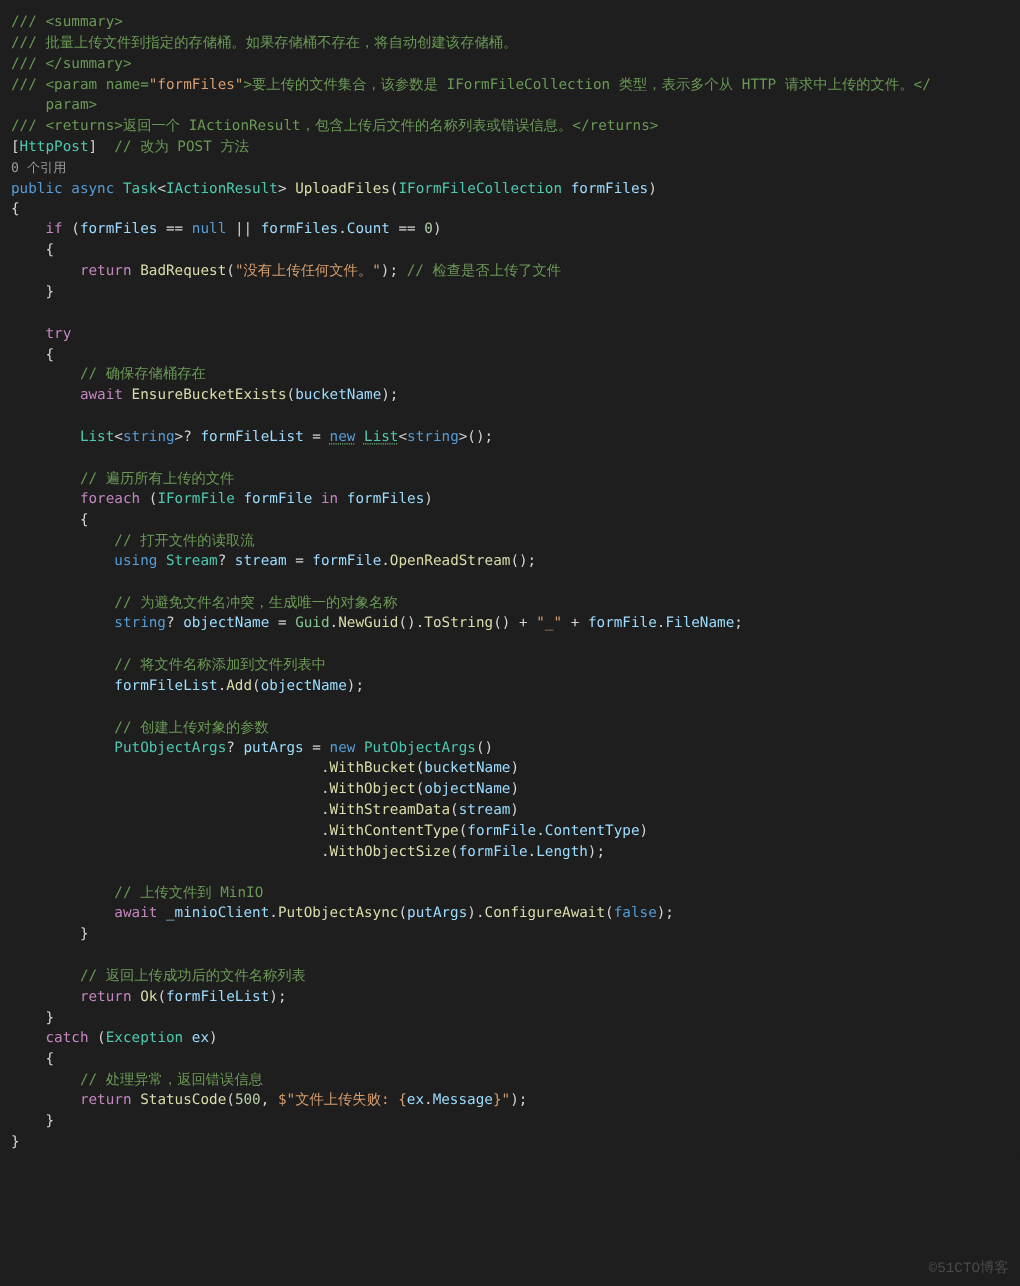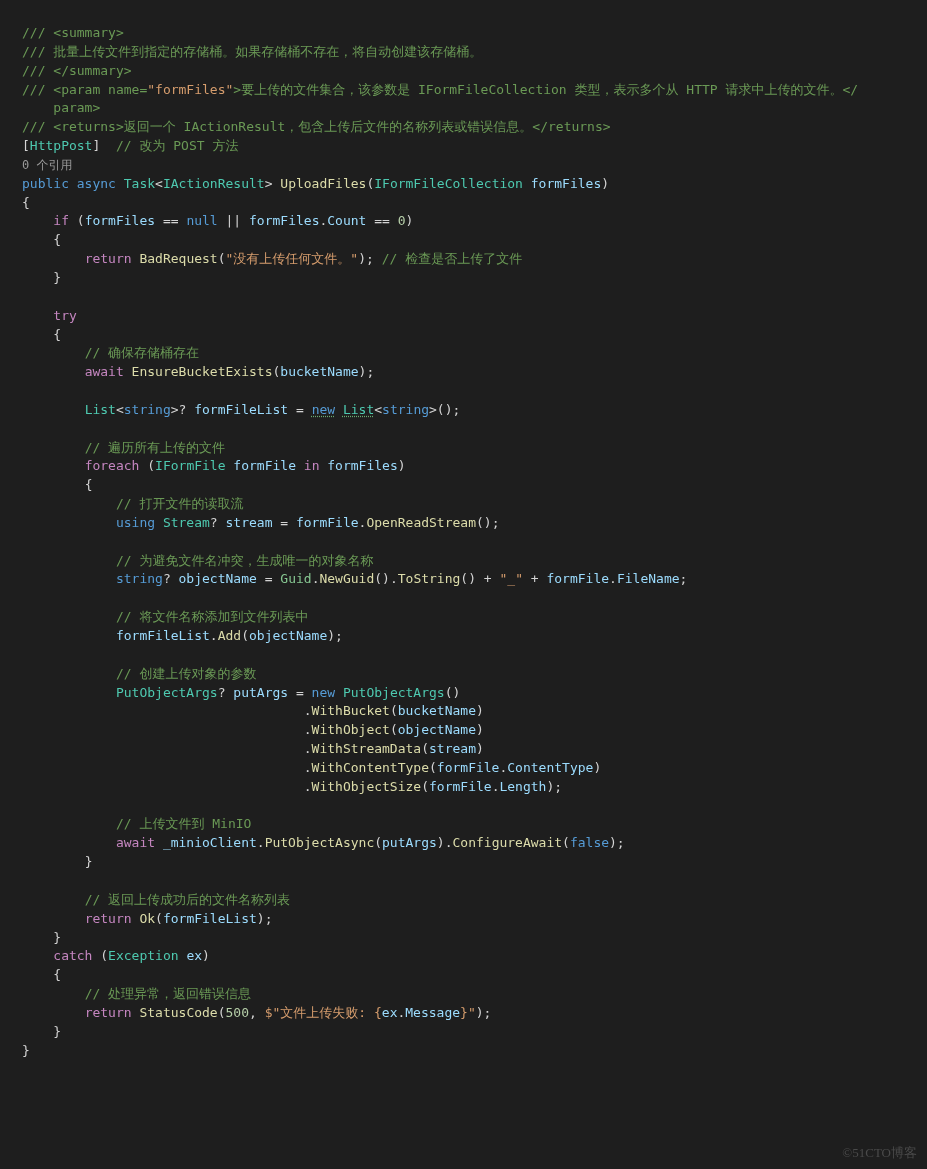--- a/index.html
+++ b/index.html
@@ -1,30 +1,30 @@
 <!DOCTYPE html>
 <html><head>
 <meta charset="utf-8">
 <style>
   html,body{margin:0;padding:0;background:#1e1e1e;color:#d4d4d4;font-family:Consolas,"Courier New",monospace;font-size:13px;line-height:1.45;width:927px}
-  pre{margin:16px;padding:8px 0 0 6px;white-space:pre}
+  pre{margin:4px;padding:8px 0 0 6px;white-space:pre}
   .kw{color:#569cd6}       
   .mod{color:#c586c0}      
   .type{color:#4ec9b0}     
   .fn{color:#dcdcaa}       
   .str{color:#d69d6d}      
   .num{color:#b5cea8}      
   .cmt{color:#6a9955}      
   .doc{color:#6a9955}      
   .cls{color:#86c691}      
   .var{color:#9cdcfe}      
   .punc{color:#d4d4d4}
   .codelens{color:#999999;font-size:12px;padding-left:0}
   .wave{text-decoration:underline dotted #6aab73;text-underline-offset:2px}
-  .watermark{position:fixed;right:10px;bottom:6px;color:#4a4a4a;font-size:13px;font-family:Liberation Serif, serif}
+  .watermark{position:fixed;right:10px;bottom:6px;color:#4a4a4a;font-size:13px;font-family:Liberation Mono, monospace}
 </style>
 </head>
 <body>
 
 <pre><span class="doc">/// <span>&lt;summary&gt;</span></span>
 <span class="doc">/// <span>批量上传文件到指定的存储桶。如果存储桶不存在，将自动创建该存储桶。</span></span>
 <span class="doc">/// <span>&lt;/summary&gt;</span></span>
 <span class="doc">/// <span>&lt;param name=</span><span class="str">"formFiles"</span><span>&gt;要上传的文件集合，该参数是 IFormFileCollection 类型，表示多个从 HTTP 请求中上传的文件。</span><span>&lt;/ </span></span>
 <span class="doc">    <span>param&gt;</span></span>
 <span class="doc">/// <span>&lt;returns&gt;返回一个 IActionResult，包含上传后文件的名称列表或错误信息。&lt;/returns&gt;</span></span>

